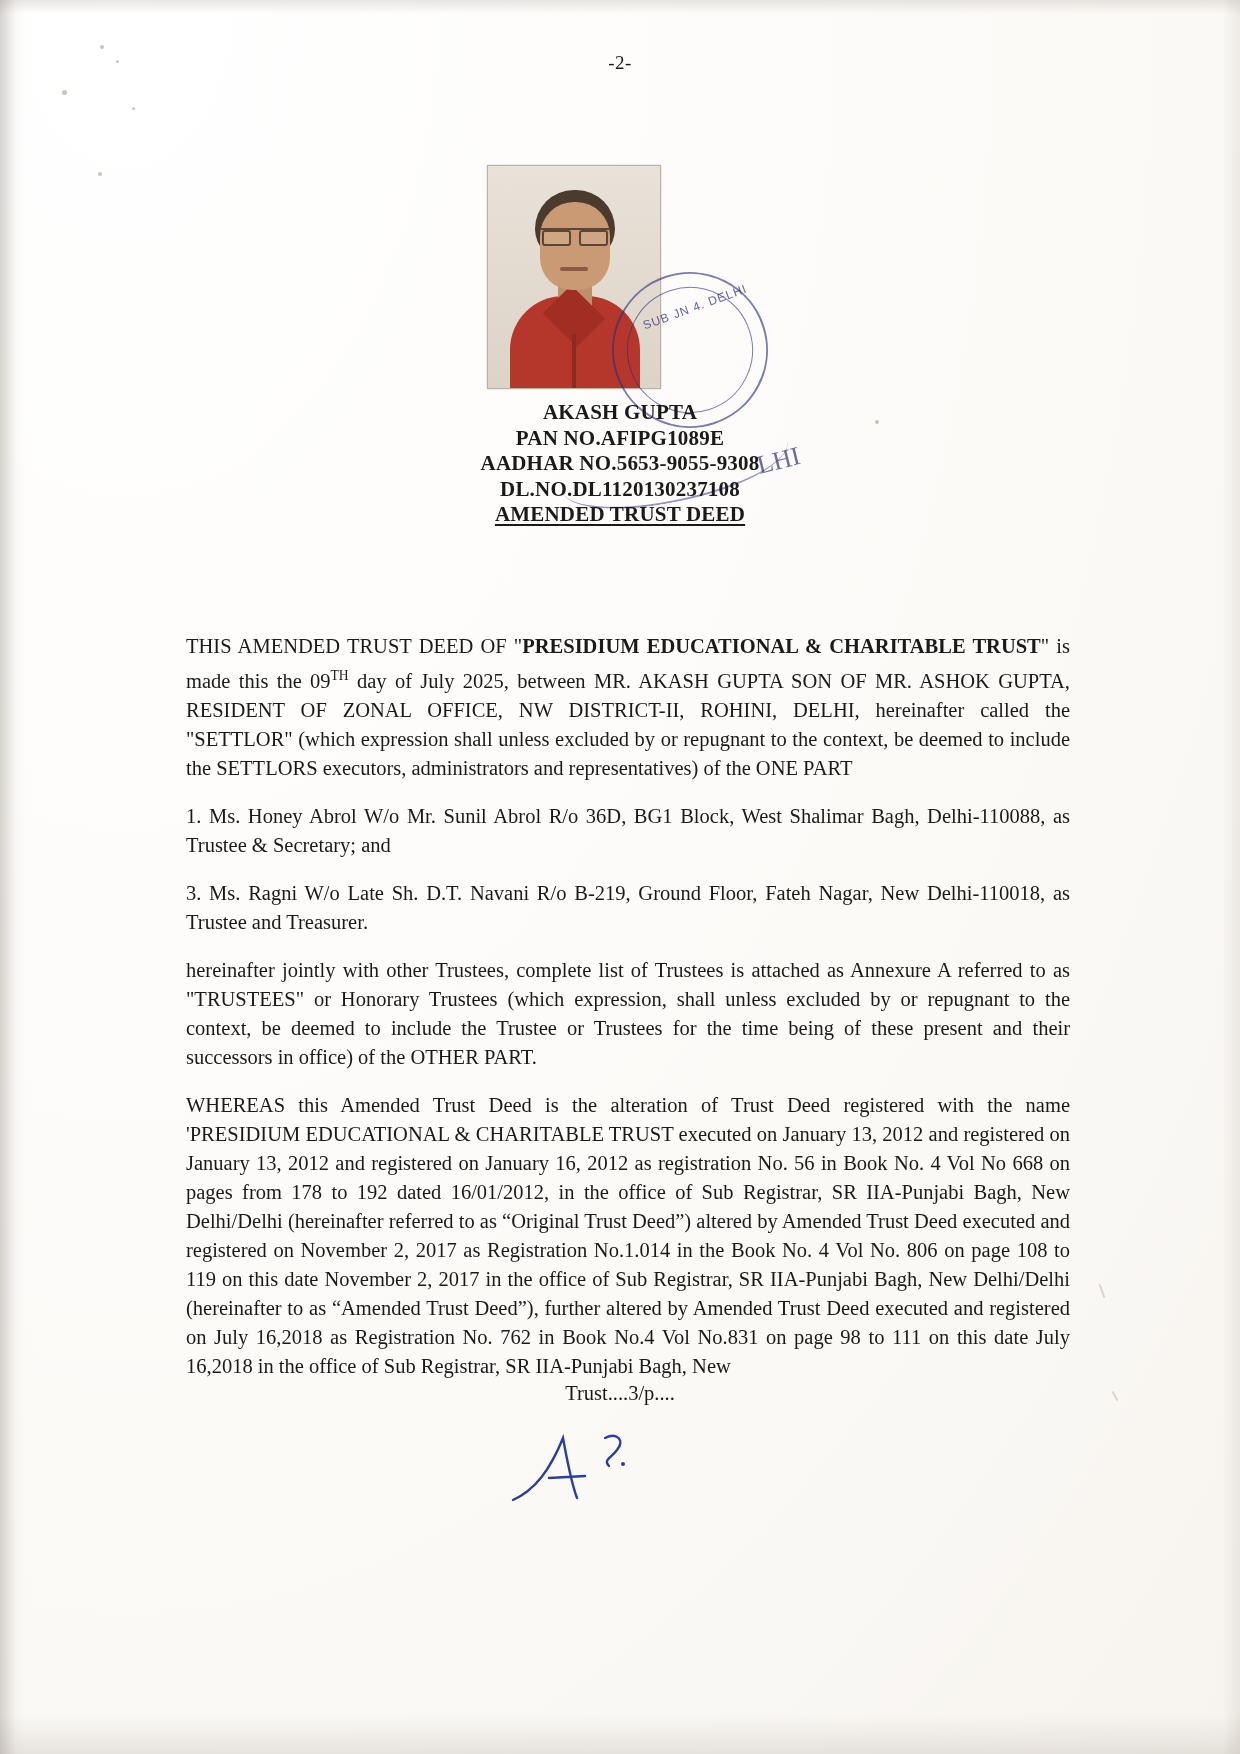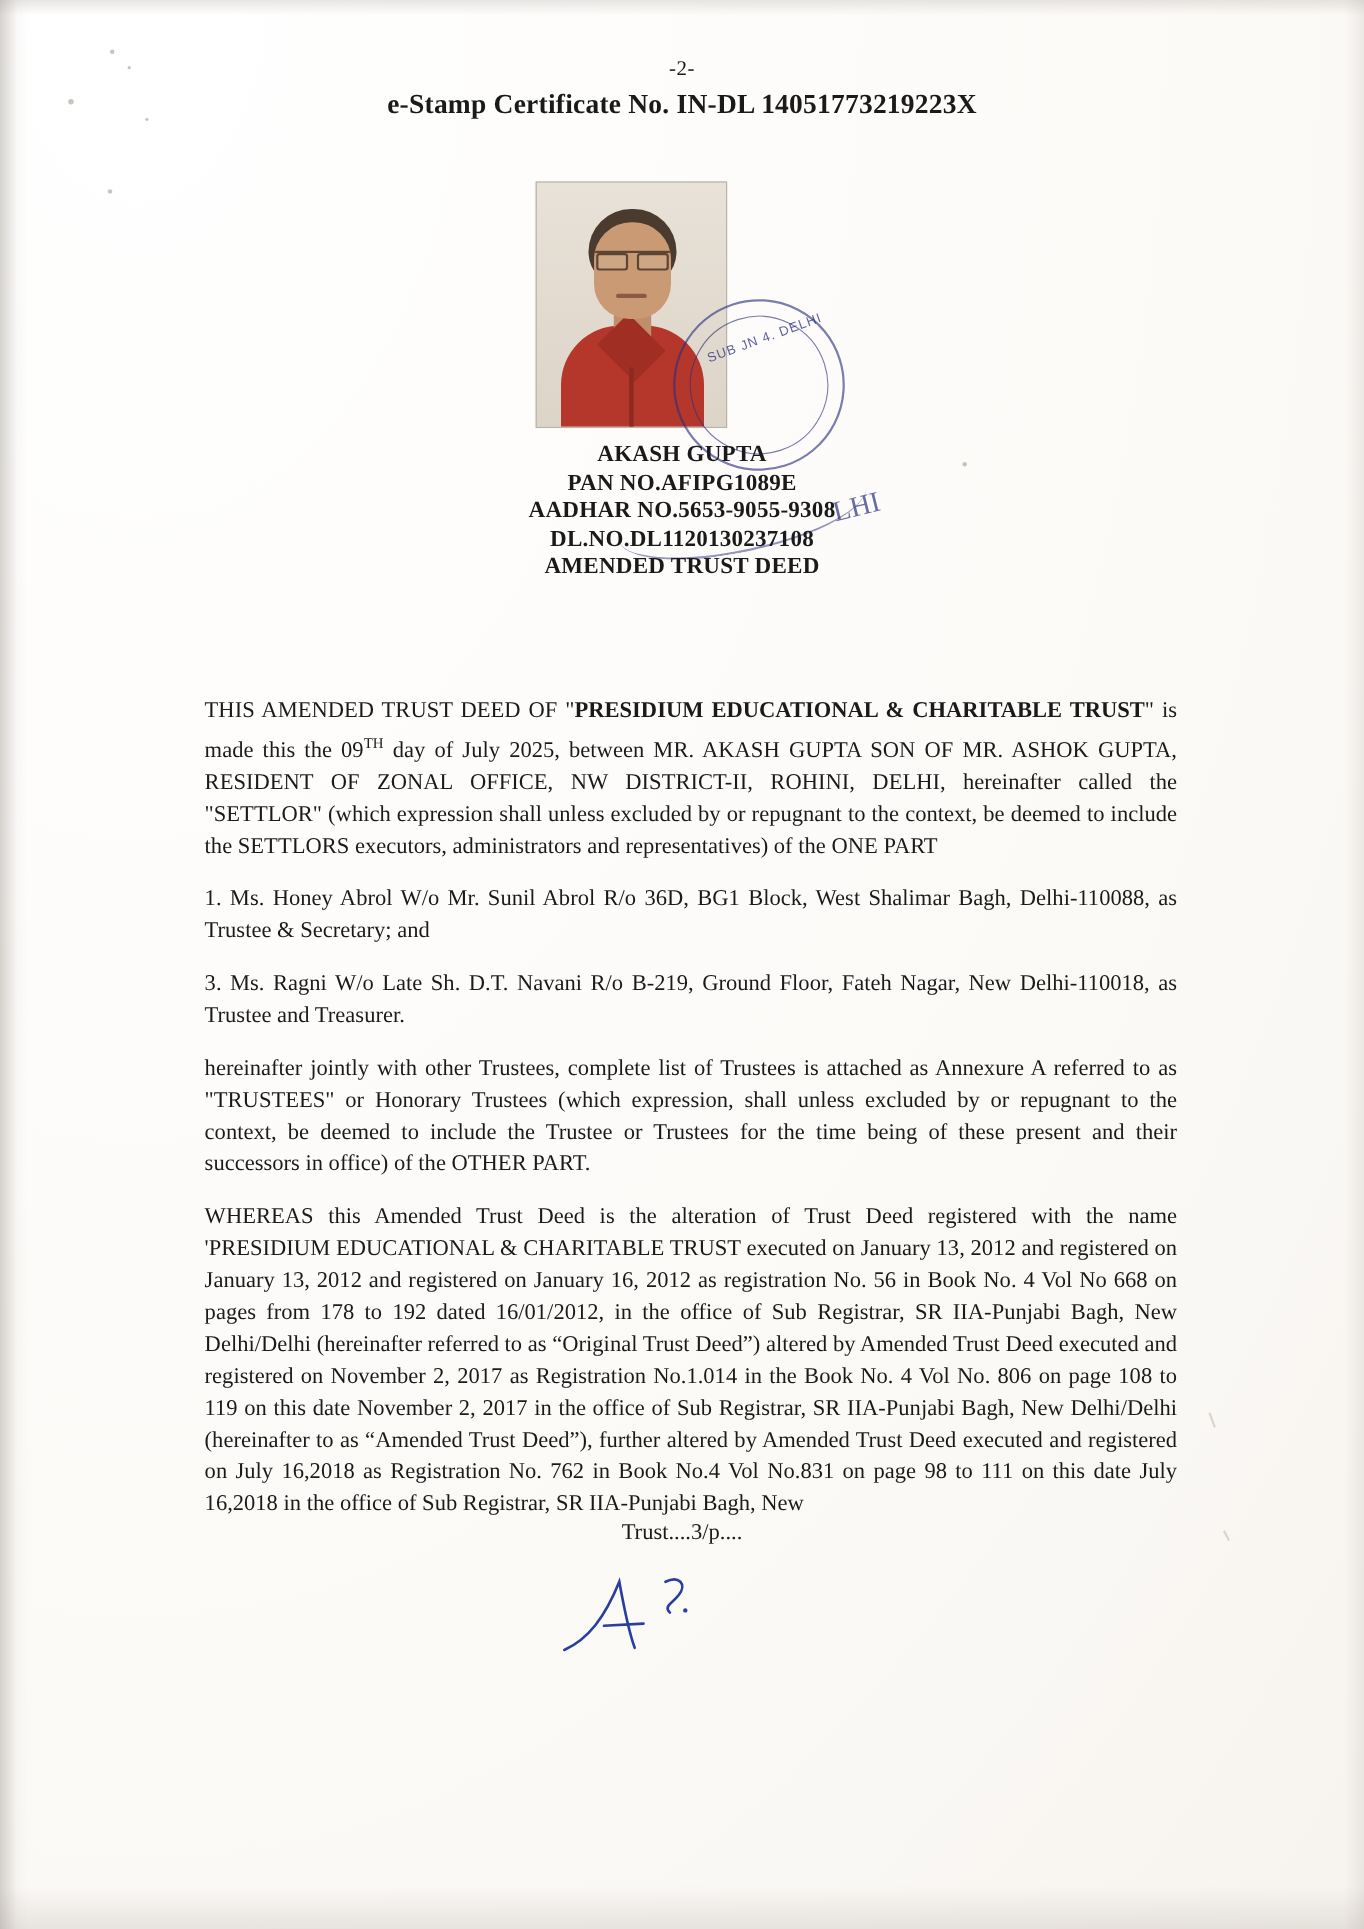--- a/index.html
+++ b/index.html
@@ -217,20 +217,21 @@
     top: 400px;
     left: 0; right: 0;
     text-align: center;
     font-size: 21px;
     font-weight: bold;
     line-height: 25.5px;
     letter-spacing: 0.2px;
   }
   .id-block div { white-space: nowrap; }
   .deed-title {
+    text-decoration: underline;
     text-underline-offset: 3px;
   }
 
   .body {
     position: absolute;
     left: 186px;
     top: 584px;
     width: 884px;
     font-size: 20.5px;
     line-height: 29px;
@@ -276,21 +277,20 @@
   }
 </style>
 </head>
 <body>
 
 <div class="page">
   <div class="content">
 
     <div class="page-number">-2-</div>
 
-    <div class="doc-header">e-Stamp Certificate No. IN-DL 14051773219223X</div>
 
     <div class="photo-wrap">
       <div class="photo-bg"></div>
       <div class="photo-shirt"></div>
       <div class="photo-neck"></div>
       <div class="photo-collar"></div>
       <div class="photo-placket"></div>
       <div class="photo-hair"></div>
       <div class="photo-face"></div>
       <div class="photo-glasses"></div>

